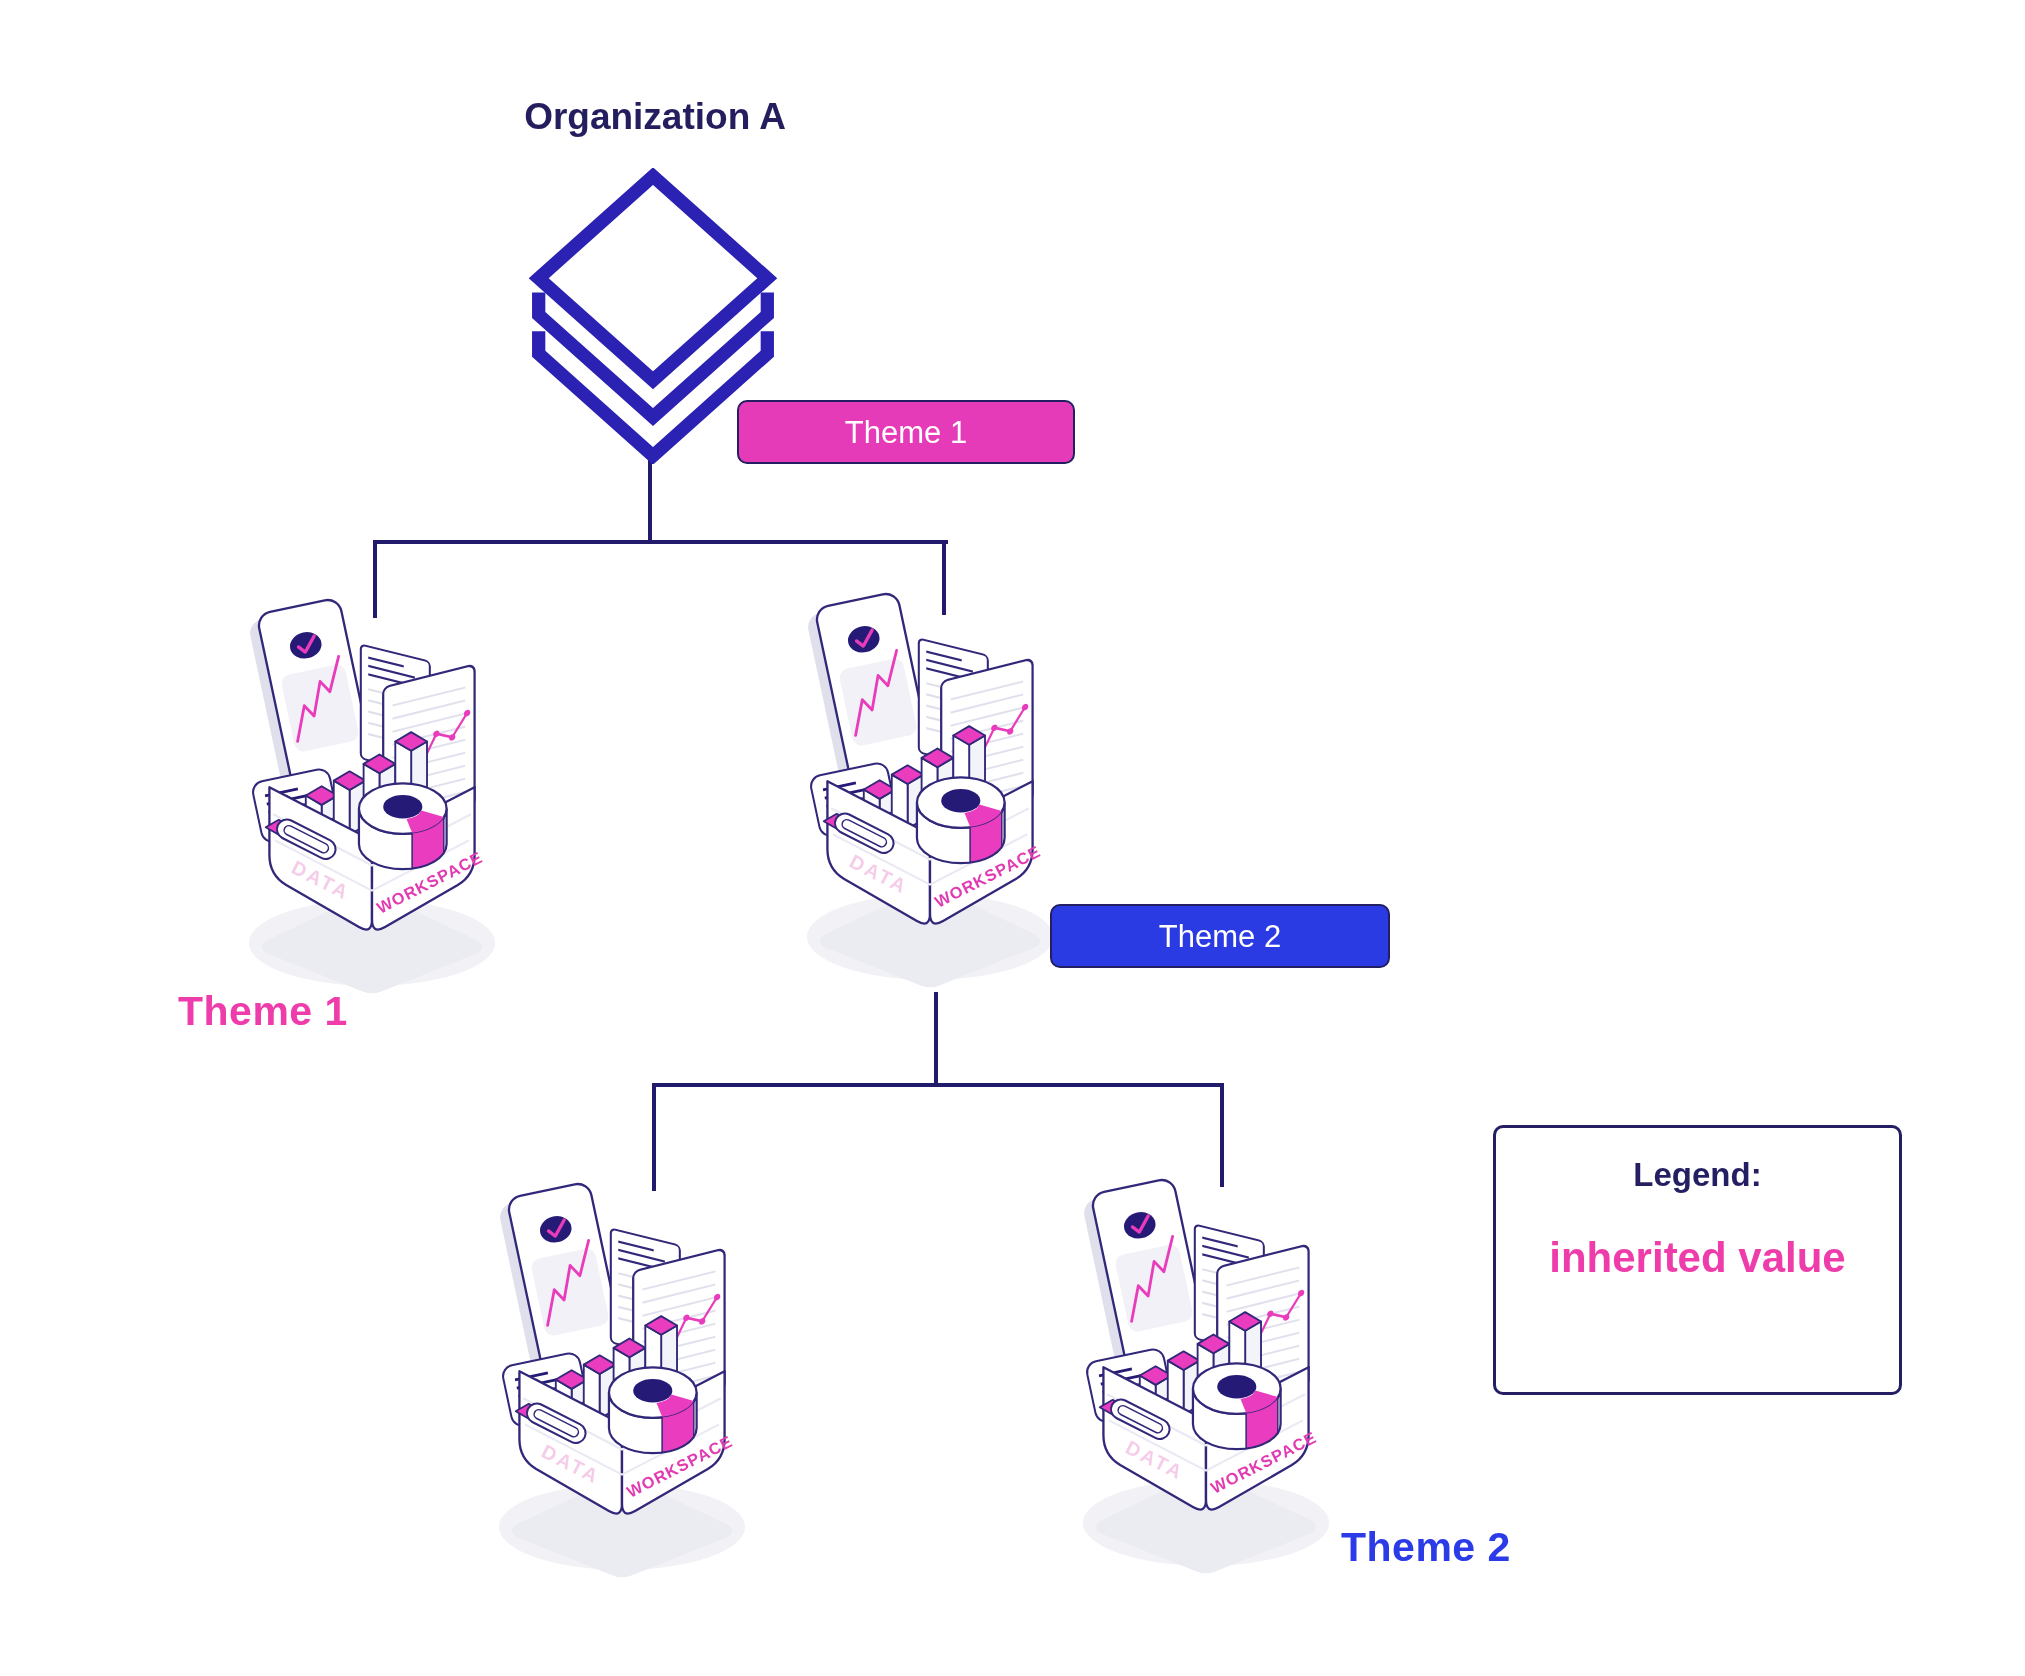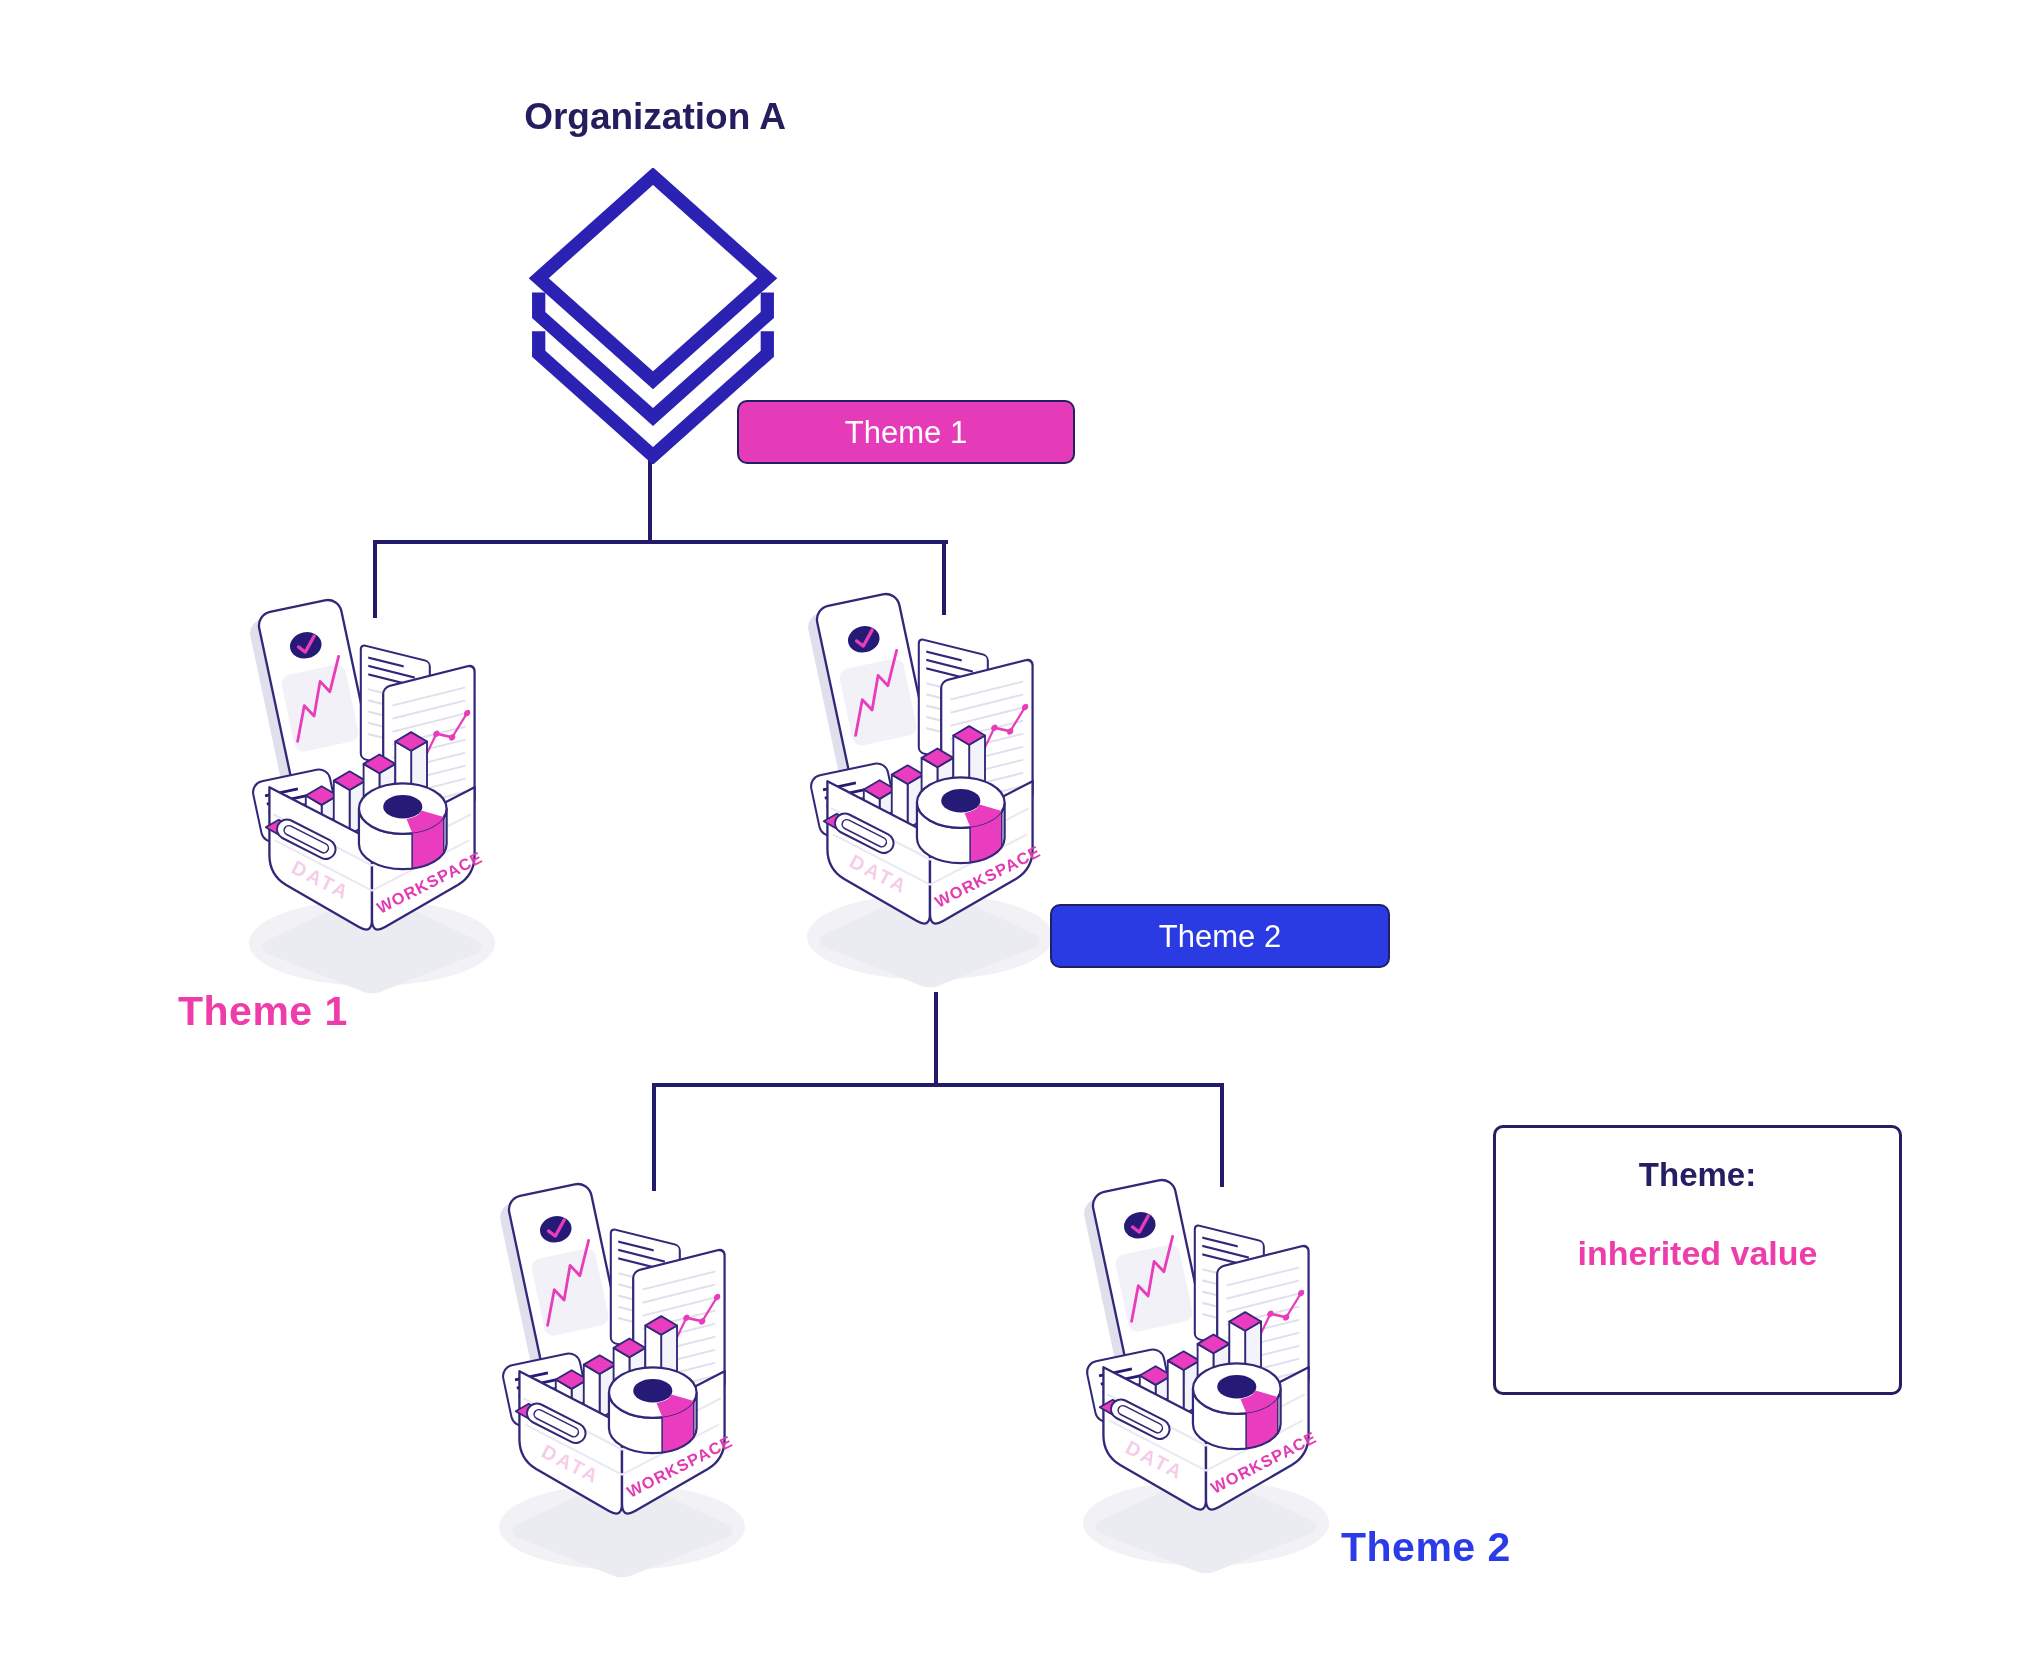--- a/index.html
+++ b/index.html
@@ -16,21 +16,21 @@
   .inherited-label{position:absolute;font-size:41px;font-weight:bold;letter-spacing:0.5px;z-index:3;}
   .pink-text{color:#ee3daa;}
   .blue-text{color:#2b3be8;}
   .ws{position:absolute;z-index:2;}
   .org-icon{position:absolute;left:525px;top:168px;z-index:2;}
   .legend{position:absolute;left:1493px;top:1125px;width:409px;height:270px;box-sizing:border-box;
           border:3px solid #241f63;border-radius:10px;display:flex;flex-direction:column;align-items:center;z-index:3;}
   .legend-title{margin-top:28px;font-size:33px;font-weight:bold;color:#241f63;}
   .legend-badge{margin-top:22px;width:288px;height:66px;line-height:63px;text-align:center;box-sizing:border-box;
                 background:#e53bb8;color:#ffffff;font-size:30px;border-radius:12px;border:2px solid #2a2070;}
-  .legend-inherited{margin-top:40px;font-size:34px;font-weight:bold;color:#ee3daa;}
+  .legend-inherited{margin-top:40px;font-size:42px;font-weight:bold;color:#ee3daa;}
   svg text{font-family:"Liberation Sans","DejaVu Sans",sans-serif;}
 </style>
 </head>
 <body>
 
 <div id="canvas">
 
   <svg width="0" height="0" style="position:absolute" aria-hidden="true">
     <defs>
       <symbol id="ws-illustration" viewBox="0 0 300 430">
@@ -156,17 +156,17 @@
     <use href="#ws-illustration" width="300" height="430"></use>
   </svg>
 
   <div class="badge badge-pink" style="left:737px;top:400px;width:338px;">Theme 1</div>
   <div class="badge badge-blue" style="left:1050px;top:904px;width:340px;">Theme 2</div>
 
   <div class="inherited-label pink-text" style="left:178px;top:988px;">Theme 1</div>
   <div class="inherited-label blue-text" style="left:1341px;top:1524px;">Theme 2</div>
 
   <div class="legend">
-    <div class="legend-title">Theme:</div>
+    <div class="legend-title">Legend:</div>
     <div class="legend-inherited">inherited value</div>
   </div>
 
 </div>
 
 </body></html>

